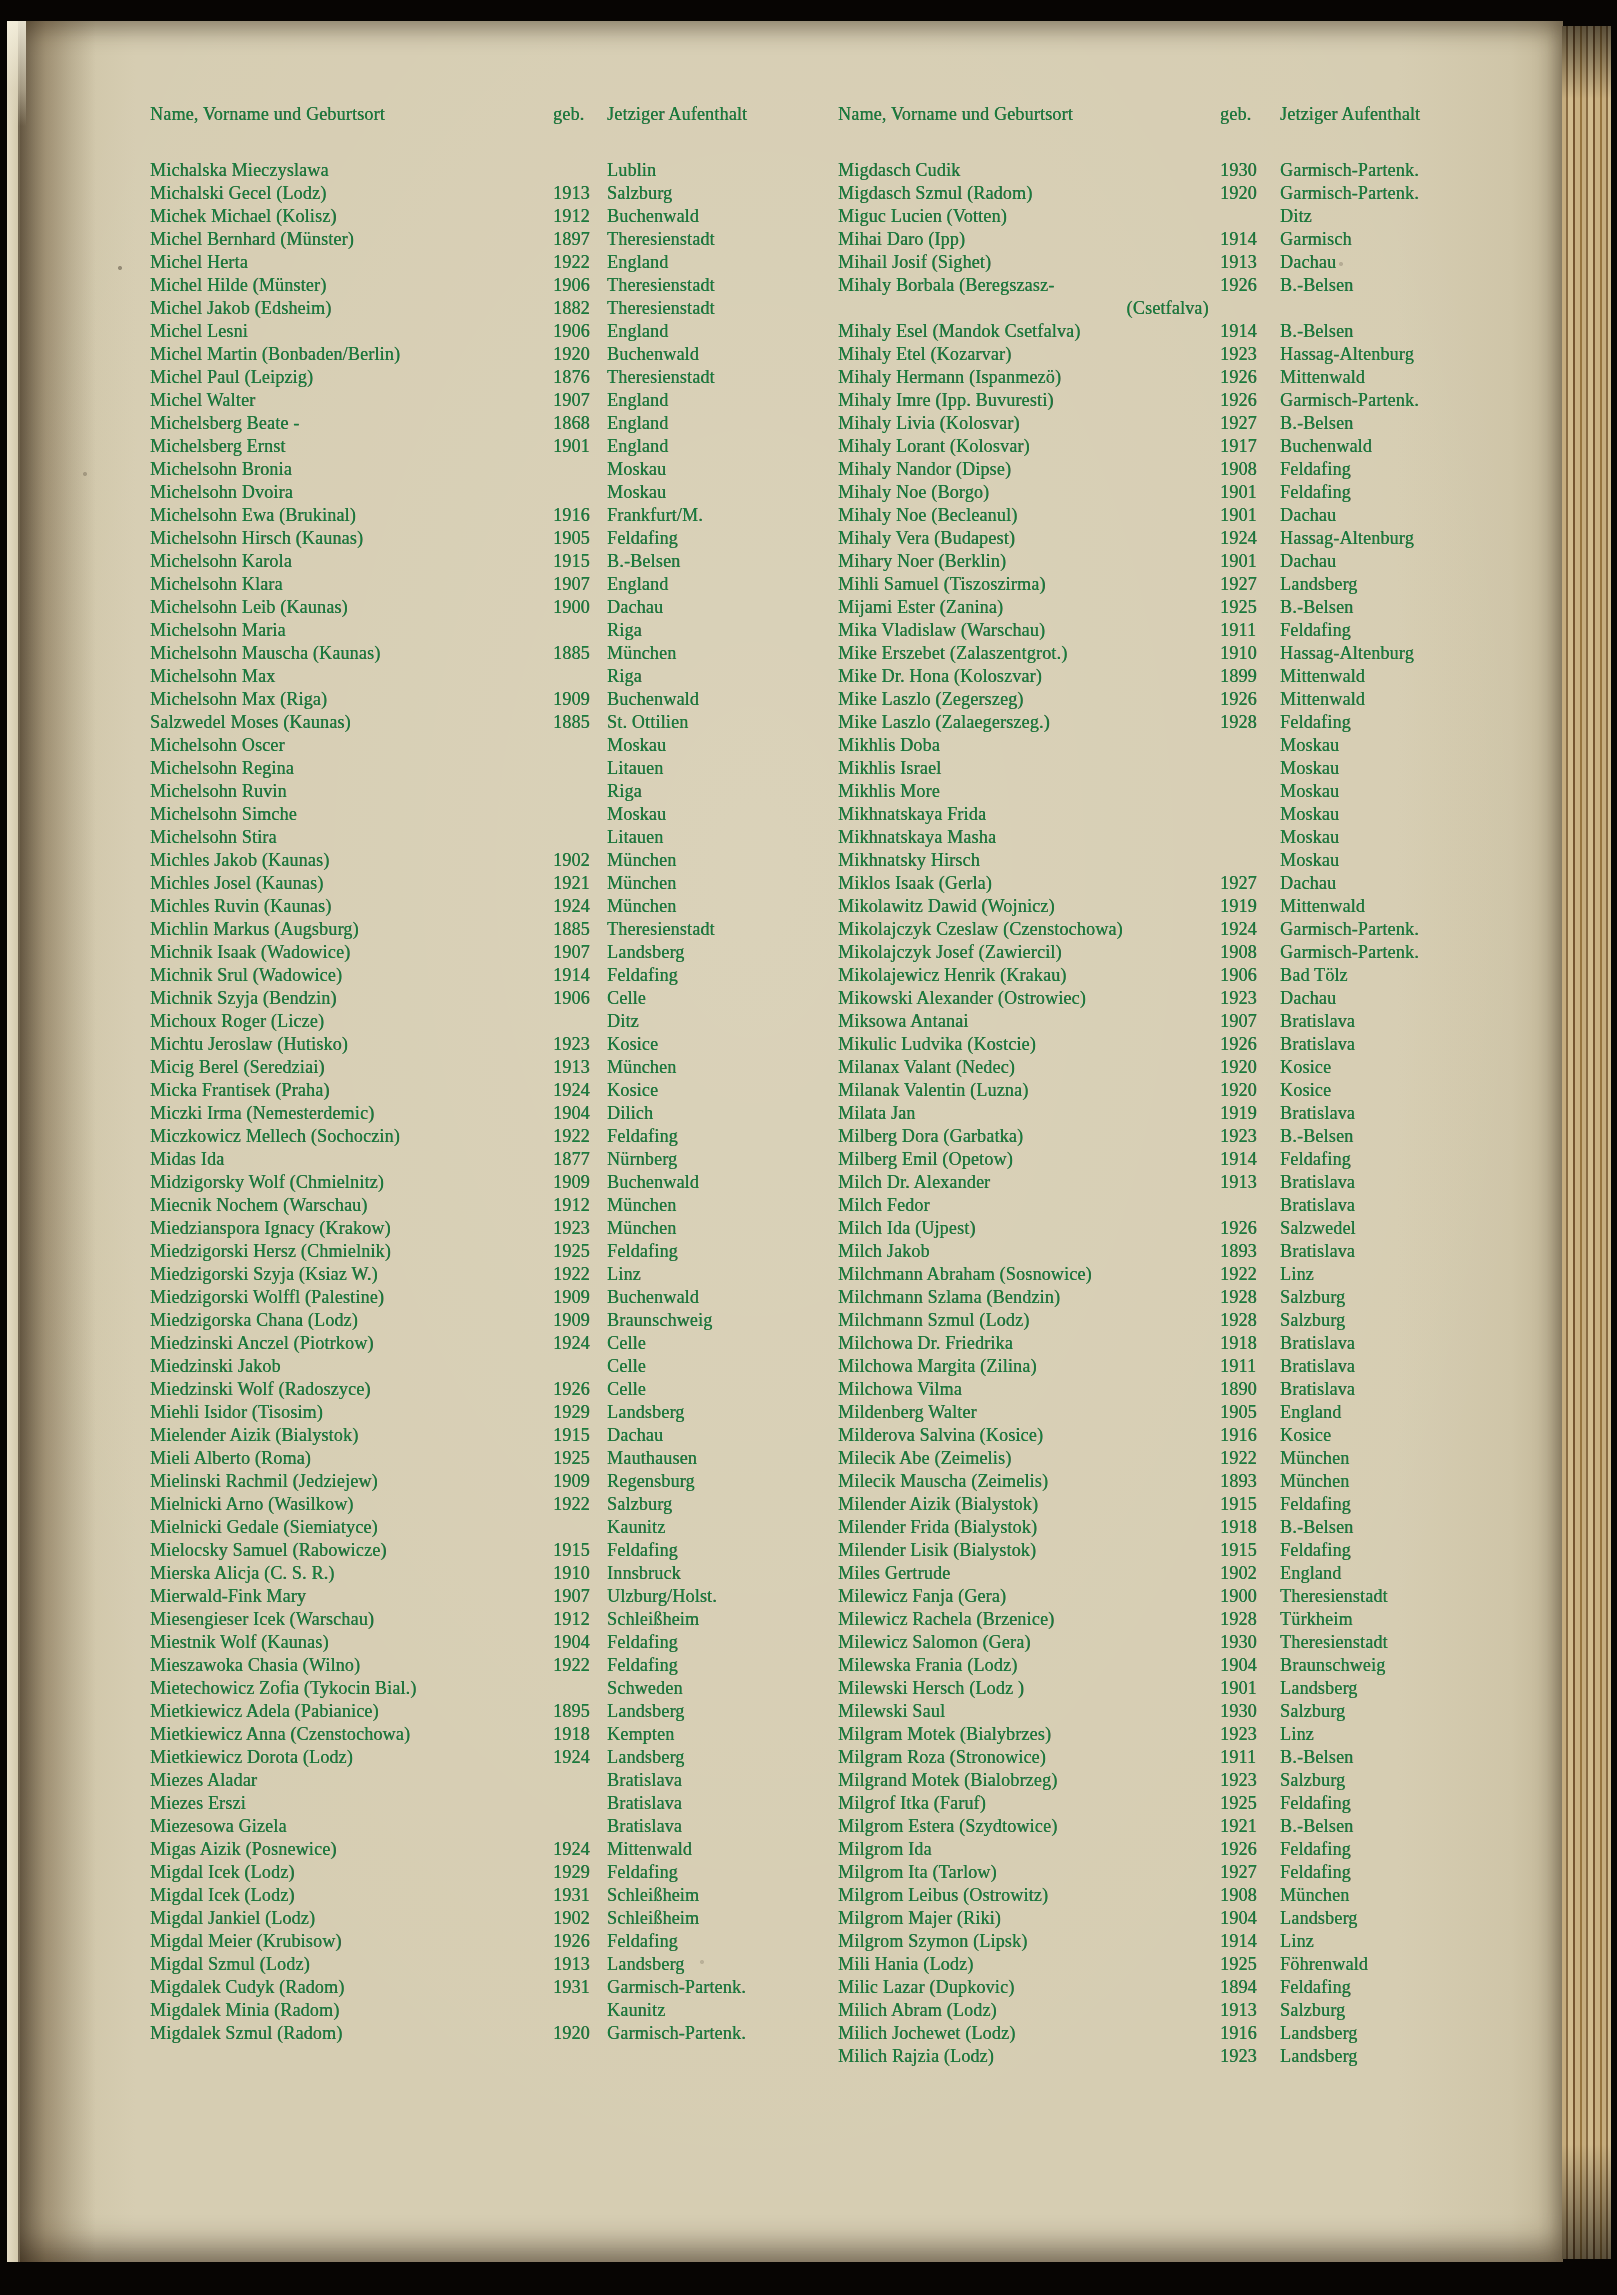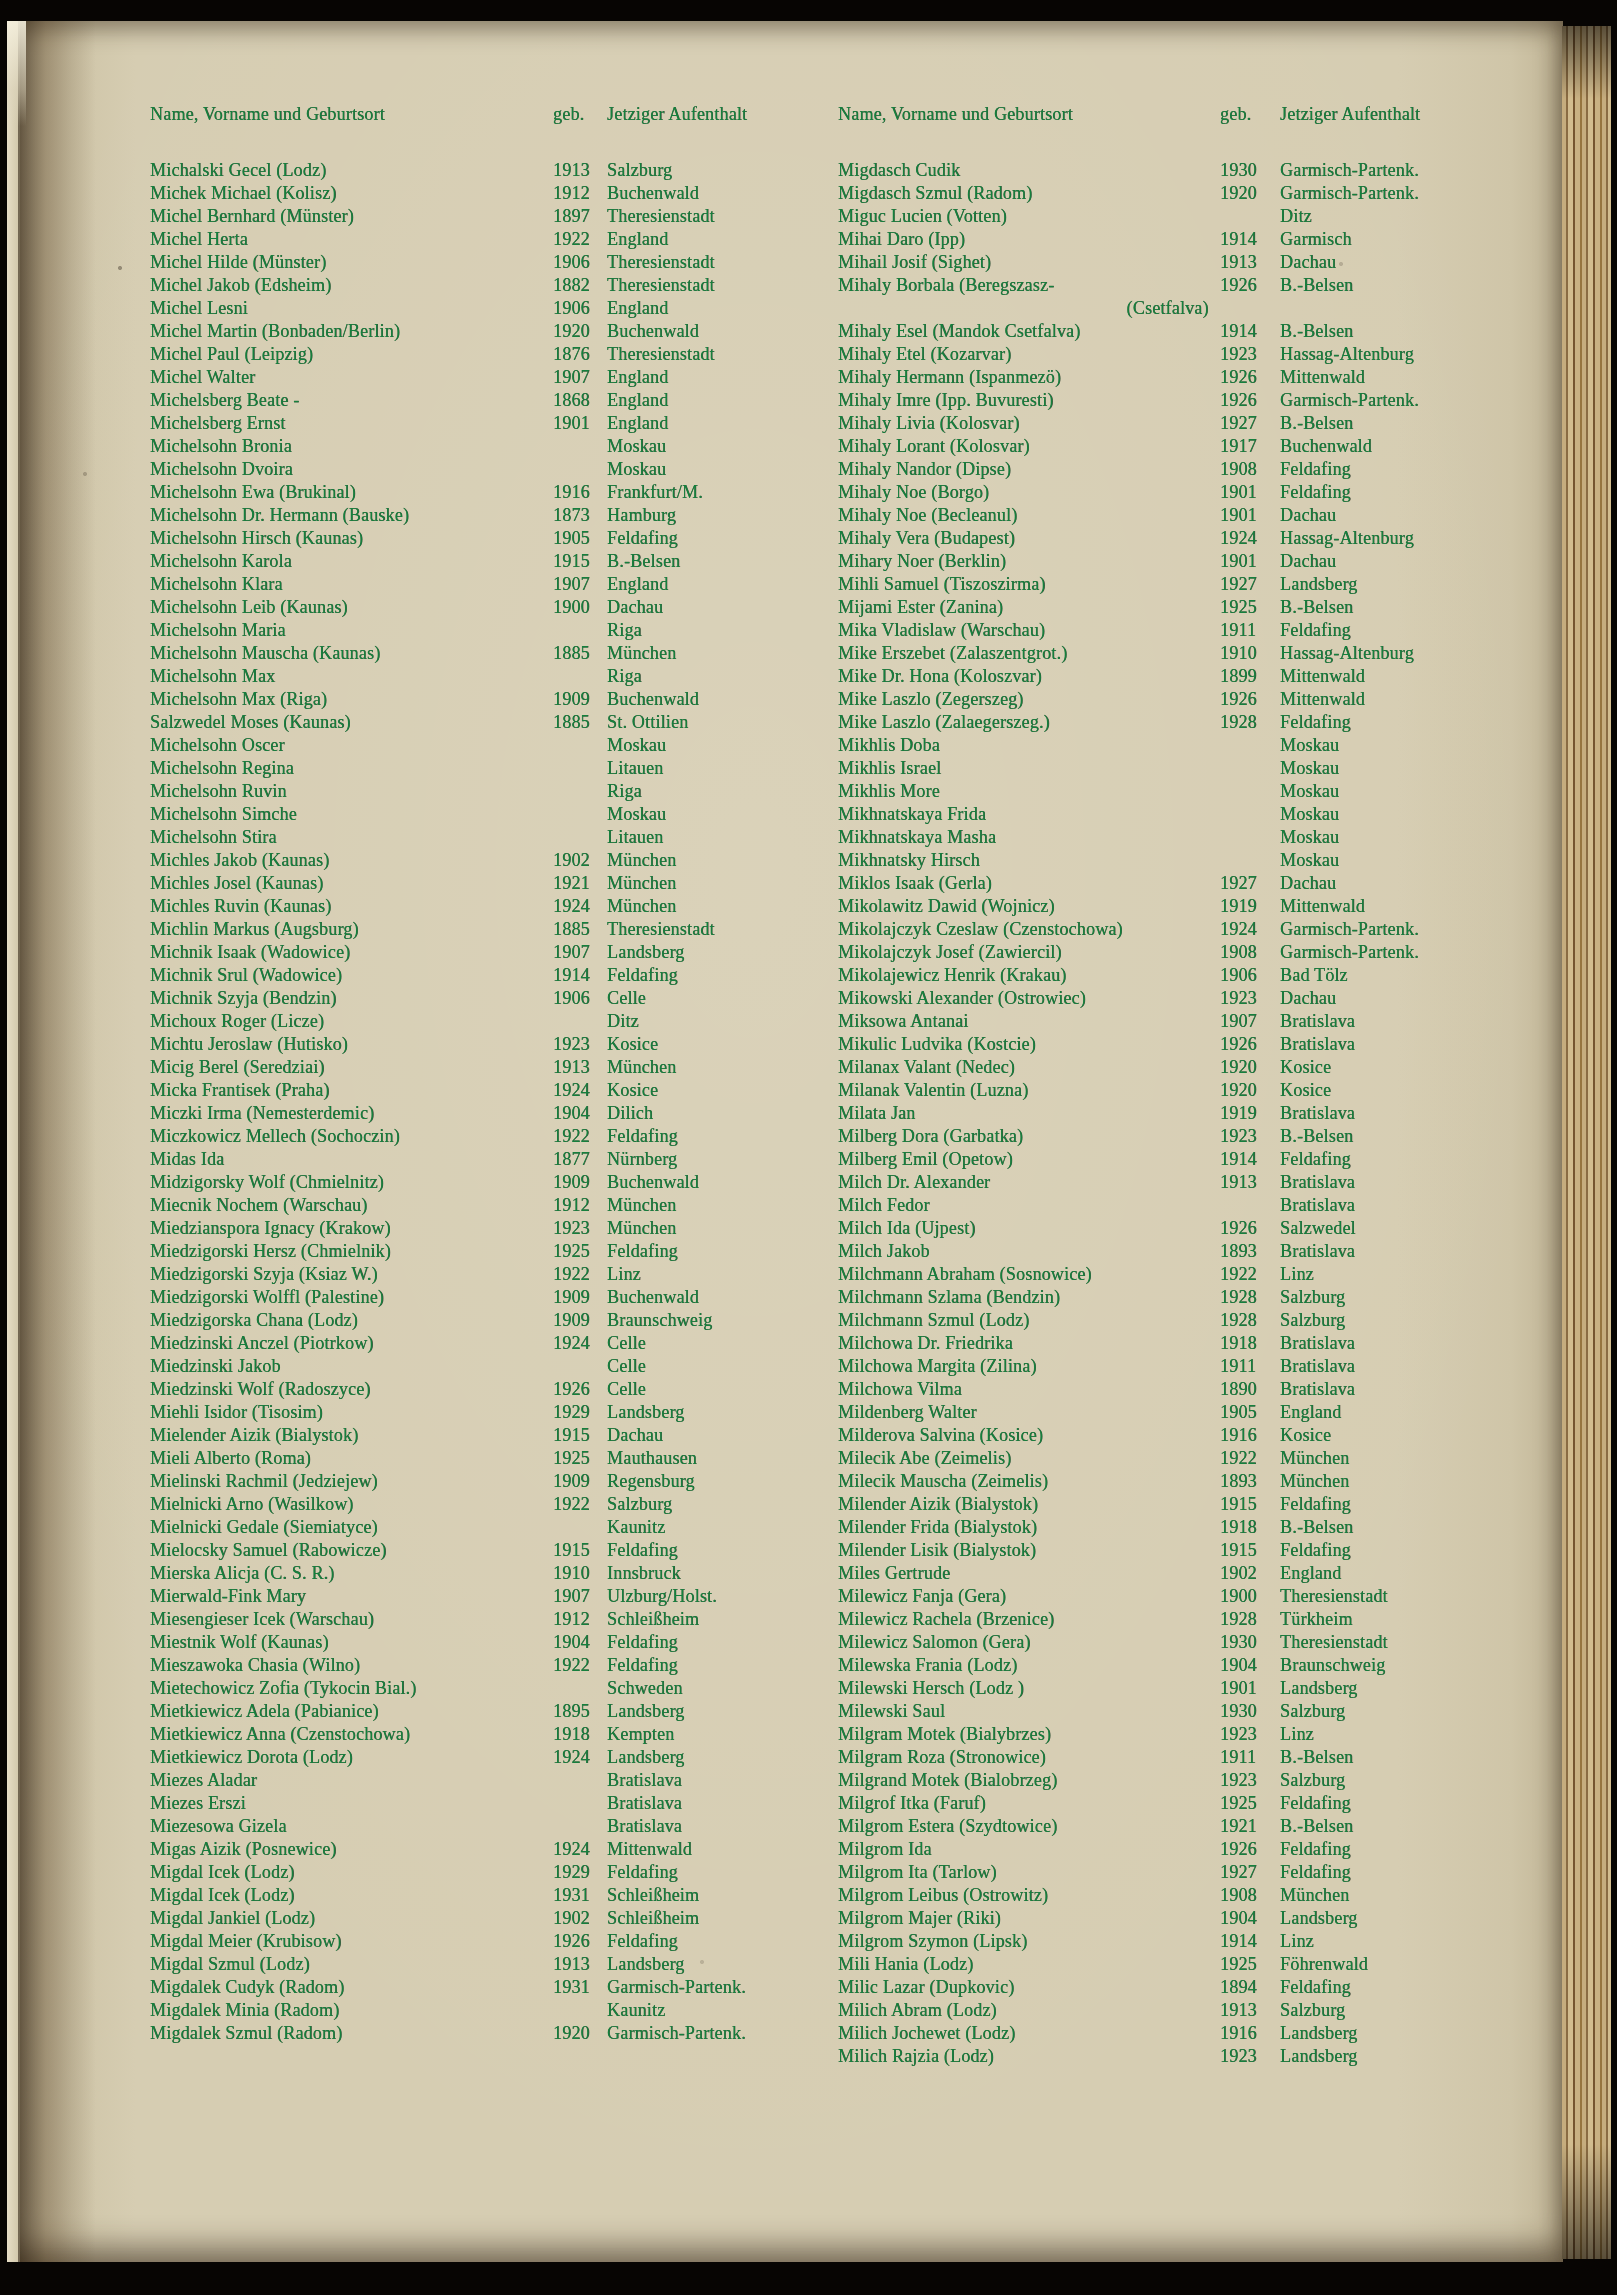--- a/index.html
+++ b/index.html
@@ -74,20 +74,25 @@
   </div>
 
   <div class="col col-left">
     <div class="hdr">
       <span class="c-name">Name, Vorname und Geburtsort</span>
       <span class="c-geb">geb.</span>
       <span class="c-ort">Jetziger Aufenthalt</span>
     </div>
     <div class="rows" id="rows-0">
         <div class="row">
+          <span class="c-name">Michalska Mieczyslawa</span>
+          <span class="c-geb"></span>
+          <span class="c-ort">Lublin</span>
+        </div>
+        <div class="row">
           <span class="c-name">Michalski Gecel (Lodz)</span>
           <span class="c-geb">1913</span>
           <span class="c-ort">Salzburg</span>
         </div>
         <div class="row">
           <span class="c-name">Michek Michael (Kolisz)</span>
           <span class="c-geb">1912</span>
           <span class="c-ort">Buchenwald</span>
         </div>
         <div class="row">
@@ -147,25 +152,20 @@
         </div>
         <div class="row">
           <span class="c-name">Michelsohn Dvoira</span>
           <span class="c-geb"></span>
           <span class="c-ort">Moskau</span>
         </div>
         <div class="row">
           <span class="c-name">Michelsohn Ewa (Brukinal)</span>
           <span class="c-geb">1916</span>
           <span class="c-ort">Frankfurt/M.</span>
-        </div>
-        <div class="row">
-          <span class="c-name">Michelsohn Dr. Hermann (Bauske)</span>
-          <span class="c-geb">1873</span>
-          <span class="c-ort">Hamburg</span>
         </div>
         <div class="row">
           <span class="c-name">Michelsohn Hirsch (Kaunas)</span>
           <span class="c-geb">1905</span>
           <span class="c-ort">Feldafing</span>
         </div>
         <div class="row">
           <span class="c-name">Michelsohn Karola</span>
           <span class="c-geb">1915</span>
           <span class="c-ort">B.-Belsen</span>

